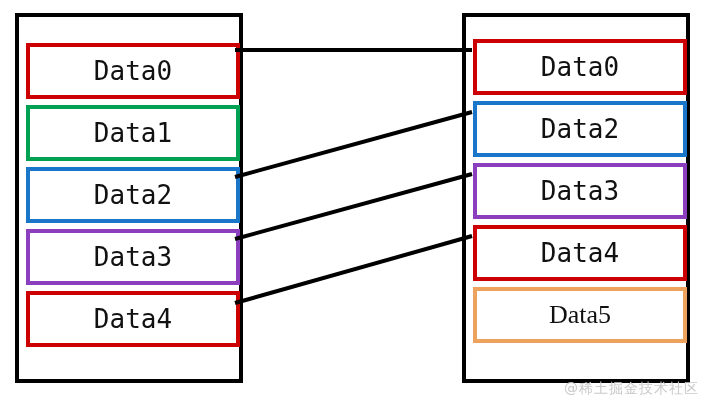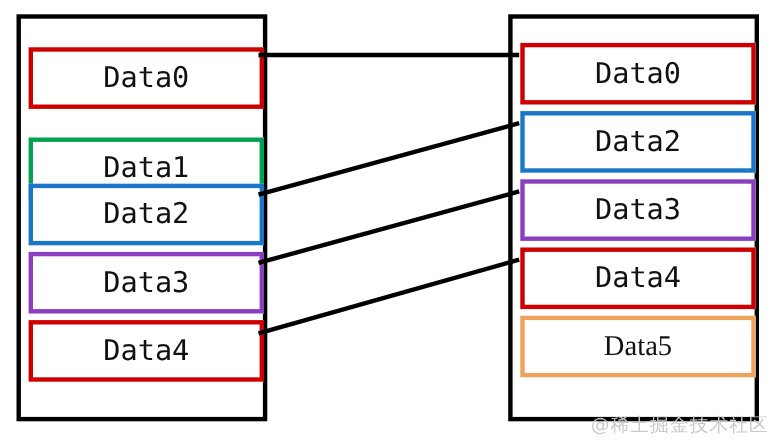--- a/index.html
+++ b/index.html
@@ -62,37 +62,37 @@
     top: 0;
     width: 711px;
     height: 404px;
     pointer-events: none;
   }
   .watermark {
     position: absolute;
     right: 12px;
     bottom: 6px;
     font-family: "DejaVu Sans", "Liberation Sans", sans-serif;
-    font-size: 17px;
+    font-size: 14px;
     color: #c9c9c9;
     letter-spacing: 1px;
     white-space: nowrap;
     user-select: none;
   }
 </style>
 </head>
 <body>
 
 <div id="canvas" style="background: rgb(255, 255, 255);">
 
   <div class="container-box" id="left-container" style="border-color: rgb(0, 0, 0);">
     <div class="slot" style="top: 26px; border-color: rgb(204, 0, 0);">
       <span class="slot-label" style="color: rgb(17, 17, 17);">Data0</span>
     </div>
-    <div class="slot" style="top: 88px; border-color: rgb(0, 161, 82); margin-top: 20px;">
+    <div class="slot" style="top: 88px; border-color: rgb(0, 161, 82);">
       <span class="slot-label" style="color: rgb(17, 17, 17);">Data1</span>
     </div>
     <div class="slot" style="top: 150px; border-color: rgb(25, 118, 200);">
       <span class="slot-label" style="color: rgb(17, 17, 17);">Data2</span>
     </div>
     <div class="slot" style="top: 212px; border-color: rgb(139, 63, 191);">
       <span class="slot-label" style="color: rgb(17, 17, 17);">Data3</span>
     </div>
     <div class="slot" style="top: 274px; border-color: rgb(204, 0, 0);">
       <span class="slot-label" style="color: rgb(17, 17, 17);">Data4</span>

